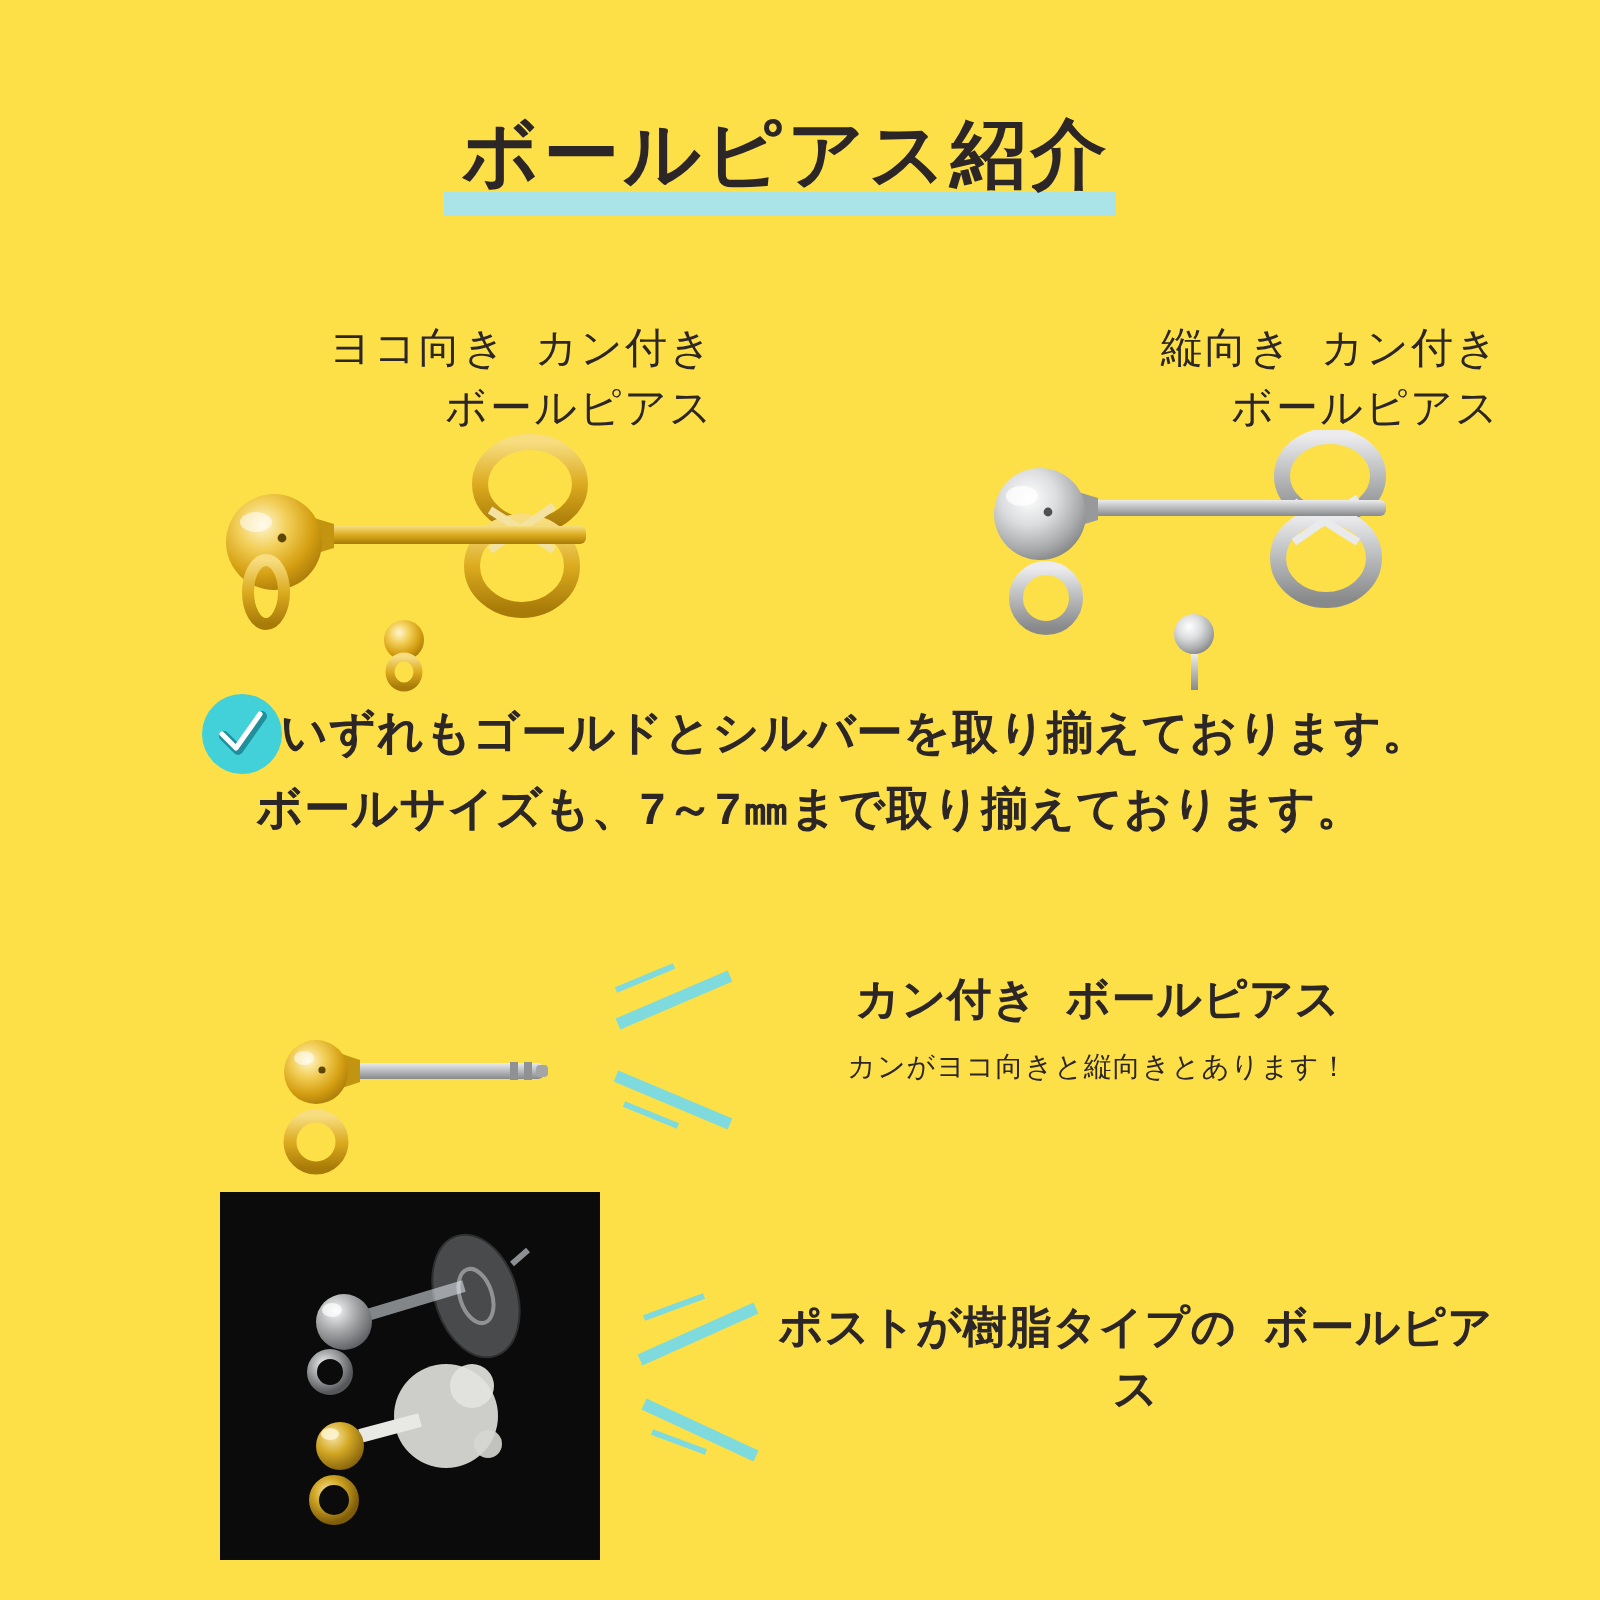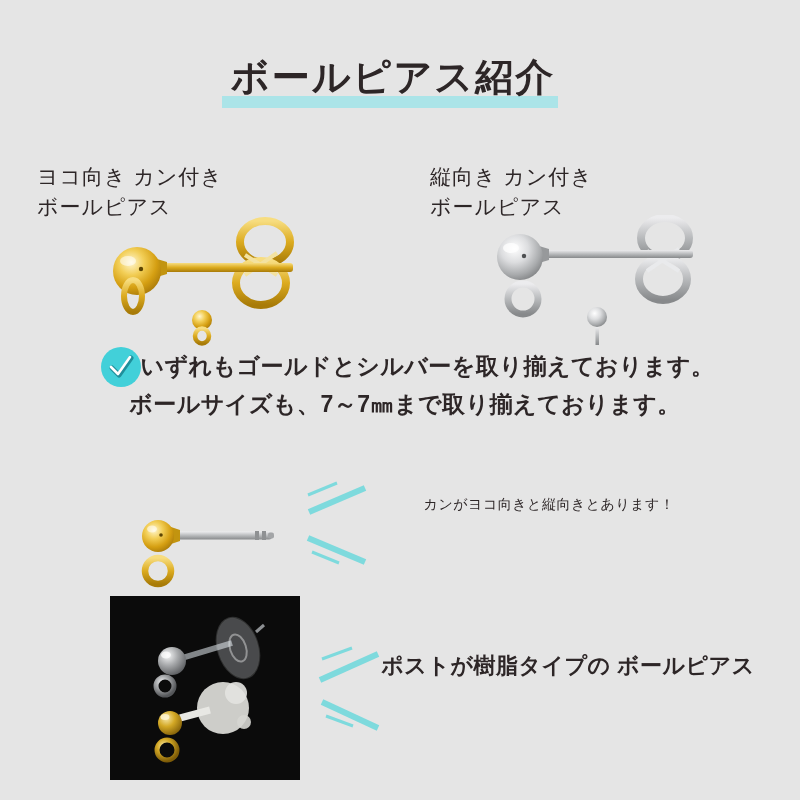--- a/index.html
+++ b/index.html
@@ -4,29 +4,29 @@
 <style>
   :root{
     --title-underline:#abe4e8;
     --check-circle:#42d0d9;
     --slash-accent:#7edadd;
     --text:#2d2627;
     --photo-background:#0b0b0b;
   }
   html,body{margin:0;padding:0;background:#fff;}
   .canvas{
-    position:relative;width:800px;height:800px;background:#e5e5e5;
-    font-family:Liberation Sans, sans-serif;color:var(--text);overflow:hidden;
+    position:relative;width:800px;height:800px;background:#fde047;
+    font-family:Liberation Mono, monospace;color:var(--text);overflow:hidden;
   }
   .abs{position:absolute;}
   
   .title-underline{left:222px;top:96px;width:336px;height:12px;background:var(--title-underline);z-index:1;}
   .page-title{left:0;top:52px;width:786px;text-align:center;font-size:38px;font-weight:bold;letter-spacing:2px;z-index:2;}
   
-  .product-label{width:320px;text-align:left;font-size:21px;font-weight:500;line-height:30px;letter-spacing:1px;}
+  .product-label{width:320px;text-align:right;font-size:21px;font-weight:500;line-height:30px;letter-spacing:1px;}
   .label-left{left:37px;top:162px;}
   .label-right{left:430px;top:162px;}
   
   .check-badge{left:101px;top:347px;width:40px;height:40px;border-radius:50%;background:var(--check-circle);z-index:2;}
   .note-line{font-size:23px;font-weight:700;text-align:center;letter-spacing:0.5px;}
   .note-line1{left:140px;top:351px;width:575px;}
   .note-line2{left:94px;top:389px;width:622px;}
   
   .feature1-text{left:373px;top:486px;width:352px;text-align:center;}
   .feature2-text{left:380px;top:650px;width:376px;text-align:center;}
@@ -140,20 +140,21 @@
   </svg>
 
   <svg class="abs slash" style="left:303px;top:478px" width="75" height="92" viewBox="0 0 75 92">
     <line x1="5" y1="17" x2="34" y2="5" stroke-width="3"></line>
     <line x1="6" y1="34" x2="62" y2="10" stroke-width="6"></line>
     <line x1="5" y1="60" x2="62" y2="84" stroke-width="6"></line>
     <line x1="9" y1="74" x2="36" y2="85" stroke-width="3"></line>
   </svg>
 
   <div class="abs feature1-text">
+    <div class="f-big">カン付き ボールピアス</div>
     <div class="f-small" style="margin-top:4px">カンがヨコ向きと縦向きとあります！</div>
   </div>
 
   <div class="abs resin-photo">
     <svg width="190" height="184" viewBox="0 0 190 184">
       <defs>
         <radialGradient id="sBallD" cx="35%" cy="30%" r="78%">
           <stop offset="0%" stop-color="#f6f7f8"></stop>
             <stop offset="45%" stop-color="#a9abad"></stop>
           <stop offset="100%" stop-color="#55575a"></stop>

